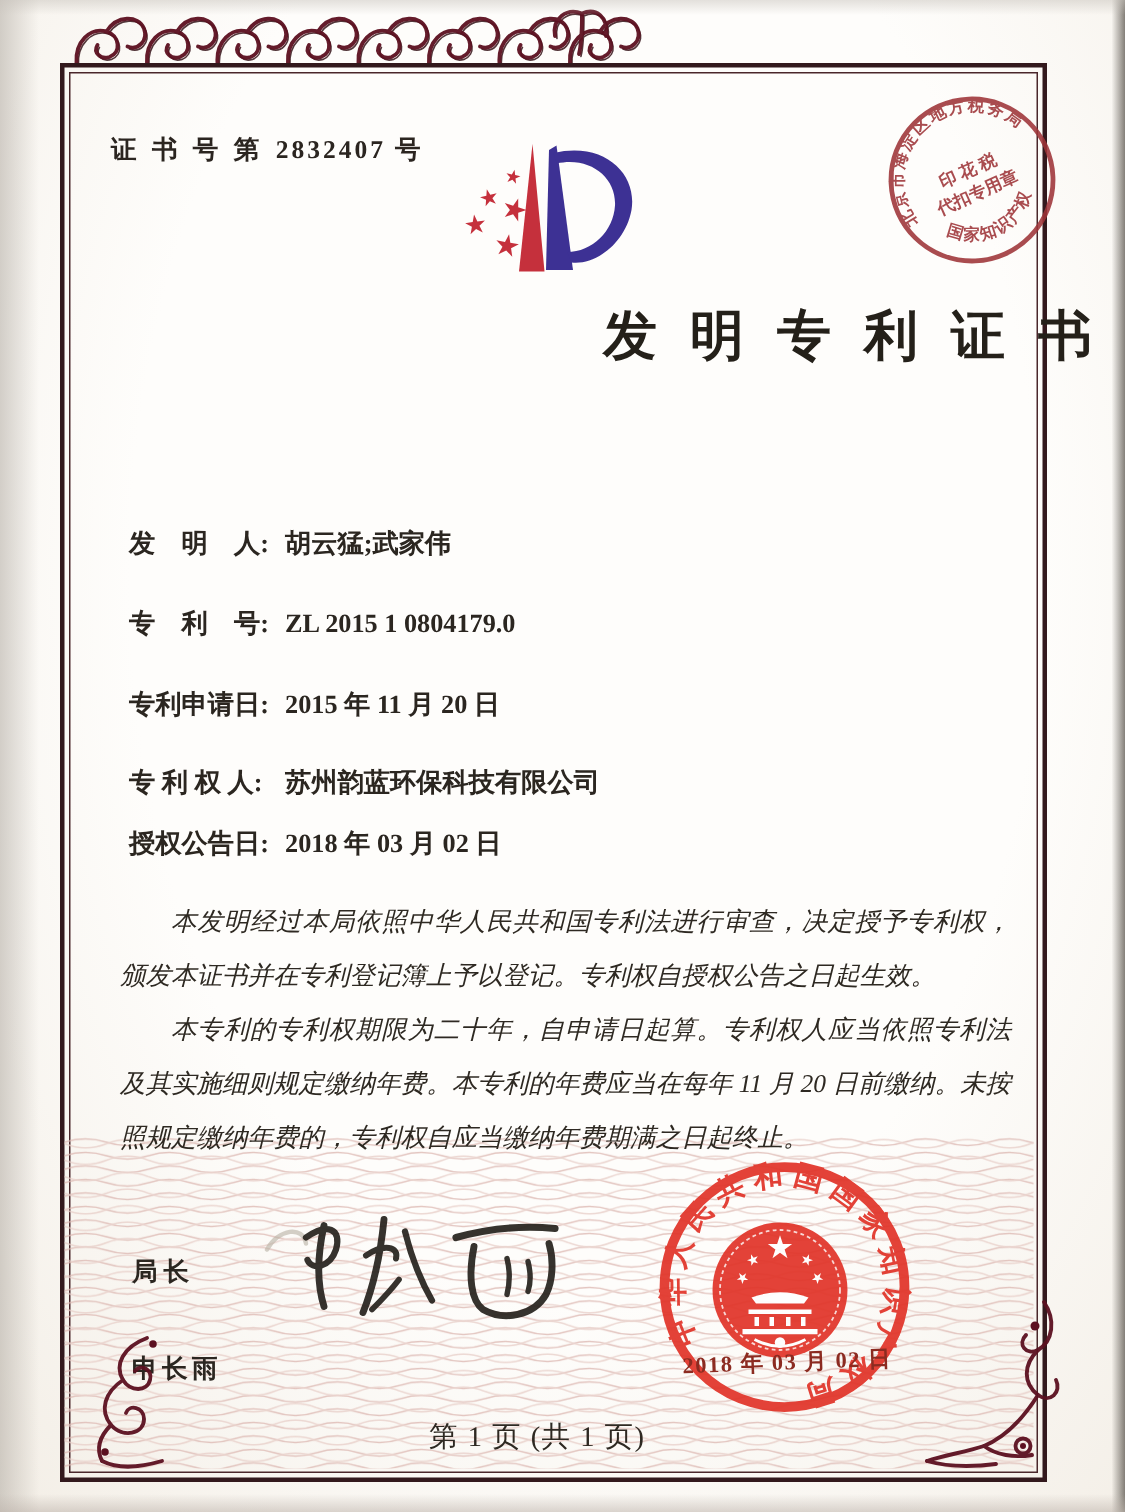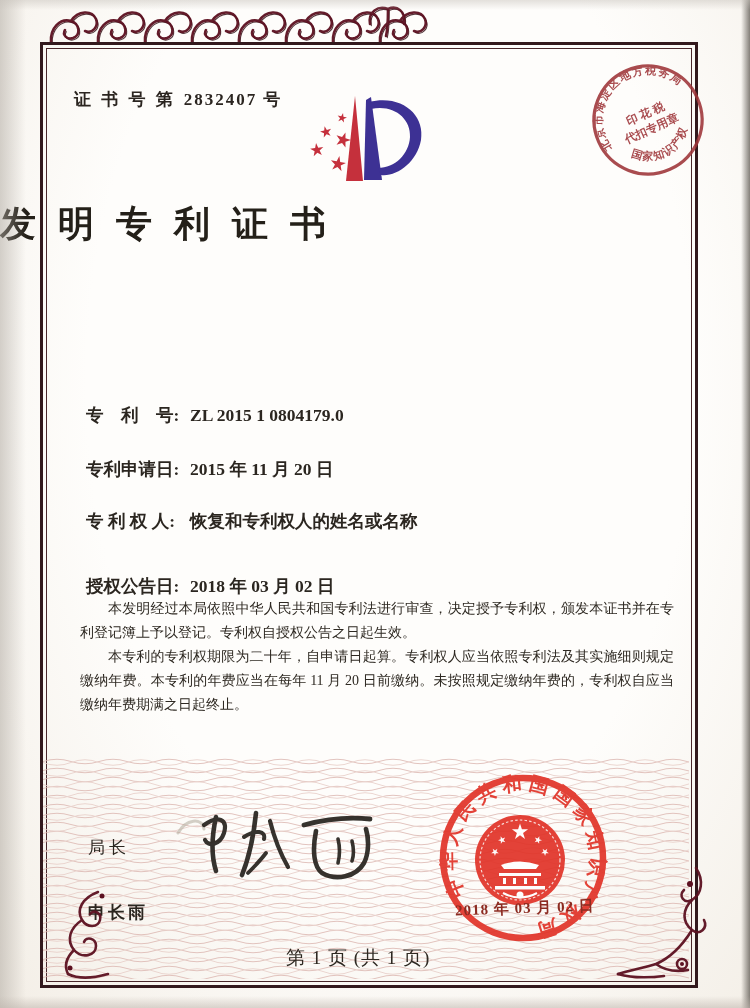--- a/index.html
+++ b/index.html
@@ -33,40 +33,41 @@
 
   .abs{position:absolute;}
 
   .cert-number{
     left:74px;top:88px;font-size:17px;font-weight:600;color:#2b2520;
     letter-spacing:3px;white-space:nowrap;
   }
   .cert-number .num{margin:0 6px 0 8px;letter-spacing:2px;}
 
   .title{
-    left:0;top:200px;width:750px;text-align:left;
+    left:0;top:200px;width:750px;text-align:right;
     font-size:36px;font-weight:bold;color:#242019;
-    letter-spacing:22px;box-sizing:border-box;white-space:nowrap;
+    letter-spacing:22px;padding-left:22px;box-sizing:border-box;white-space:nowrap;
   }
 
   .field-row{
     left:86px;font-size:17.5px;font-weight:bold;color:#2b2620;white-space:nowrap;
   }
   .field-row .lbl{display:inline-block;min-width:100px;}
   .field-row .val{margin-left:4px;}
-  .r0{top:295px}.r1{top:350px}.r2{top:403px}.r3{top:457px}.r4{top:509px}.r5{top:574px}
+  .r0{top:295px}.r1{top:350px}.r2{top:403px}.r3{top:457px}.r4{top:509px}.r5{top:550px}
 
   .body-text{
     left:80px;top:597px;width:594px;
-    font-size:14px;line-height:24px;color:#2e2922;
+    font-size:17px;line-height:36px;color:#2e2922;
     text-align:justify;
+    font-style:italic;
   }
   .body-text p{margin:0;text-indent:2em;font-weight:500;}
 
-  .signer-title{left:88px;top:836px;font-size:17px;font-weight:normal;letter-spacing:4px;color:#2b2620;}
+  .signer-title{left:88px;top:836px;font-size:17px;font-weight:bold;letter-spacing:4px;color:#2b2620;}
   .signer-name{left:88px;top:869px;font-size:17px;font-weight:bold;letter-spacing:3px;color:#2b2620;margin-top:32px;}
 
   .seal-date{
     left:455px;top:899px;font-size:15px;font-weight:bold;color:#8c2b21;
     letter-spacing:1px;transform:rotate(-2deg);white-space:nowrap;
   }
 
   .footer-page{left:286px;top:945px;font-size:19px;color:#2e2922;letter-spacing:1px;font-weight:400;}
 
   svg{position:absolute;overflow:visible;}
@@ -151,28 +152,31 @@
       <text font-size="11" font-weight="bold" letter-spacing="1" fill="#9e3438">
         <textPath href="#tsBot" startOffset="4">国家知识产权局</textPath>
       </text>
       <text x="60" y="57" text-anchor="middle" font-size="11.5" font-weight="bold" fill="#9e3438">印 花 税</text>
       <text x="60" y="73" text-anchor="middle" font-size="11.5" font-weight="bold" fill="#9e3438">代扣专用章</text>
     </g>
   </svg>
 
   <div class="abs title">发明专利证书</div>
 
+  <div class="abs field-row r1">
+    <span class="lbl">发　明　人:</span><span class="val">胡云猛;武家伟</span>
+  </div>
   <div class="abs field-row r2">
     <span class="lbl">专　利　号:</span><span class="val">ZL 2015 1 0804179.0</span>
   </div>
   <div class="abs field-row r3">
     <span class="lbl">专利申请日:</span><span class="val">2015 年 11 月 20 日</span>
   </div>
   <div class="abs field-row r4">
-    <span class="lbl">专 利 权 人:</span><span class="val">恢复和专利权人的姓名或名称</span>
+    <span class="lbl">专 利 权 人:</span><span class="val">苏州韵蓝环保科技有限公司</span>
   </div>
   <div class="abs field-row r5">
     <span class="lbl">授权公告日:</span><span class="val">2018 年 03 月 02 日</span>
   </div>
 
   <div class="abs body-text">
     <p>本发明经过本局依照中华人民共和国专利法进行审查，决定授予专利权，颁发本证书并在专利登记簿上予以登记。专利权自授权公告之日起生效。</p>
     <p>本专利的专利权期限为二十年，自申请日起算。专利权人应当依照专利法及其实施细则规定缴纳年费。本专利的年费应当在每年 11 月 20 日前缴纳。未按照规定缴纳年费的，专利权自应当缴纳年费期满之日起终止。</p>
   </div>
 

